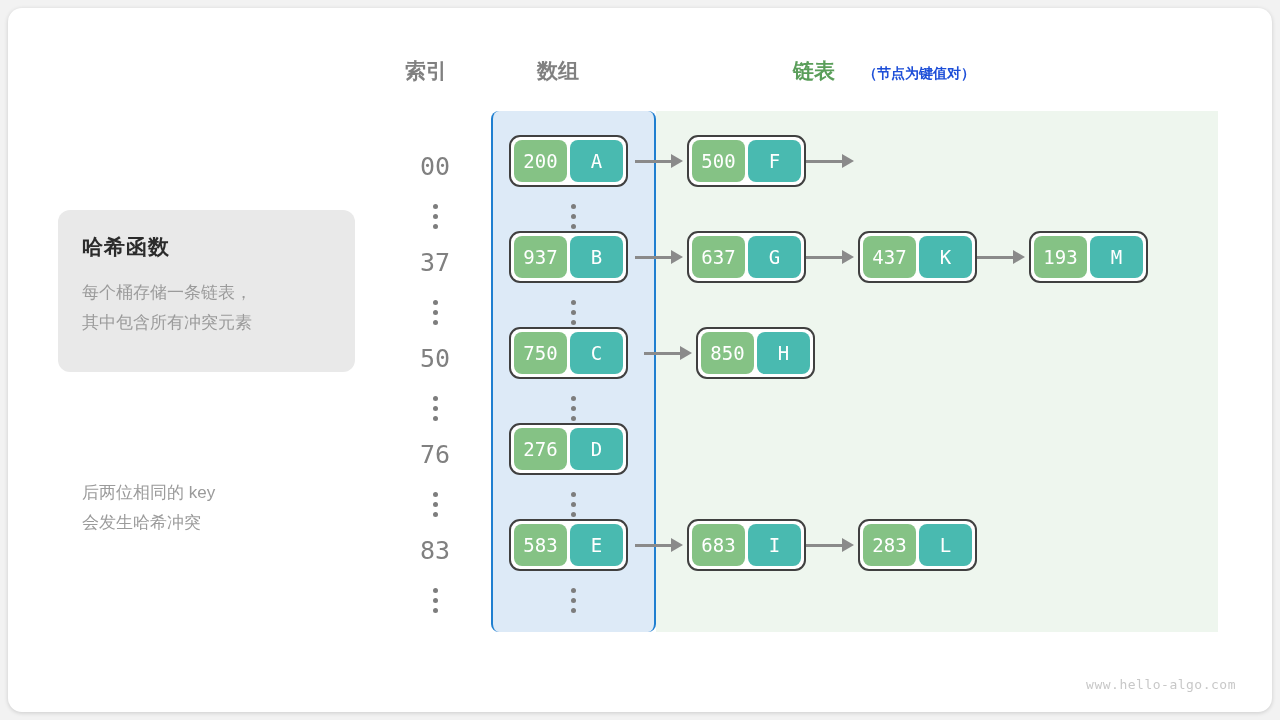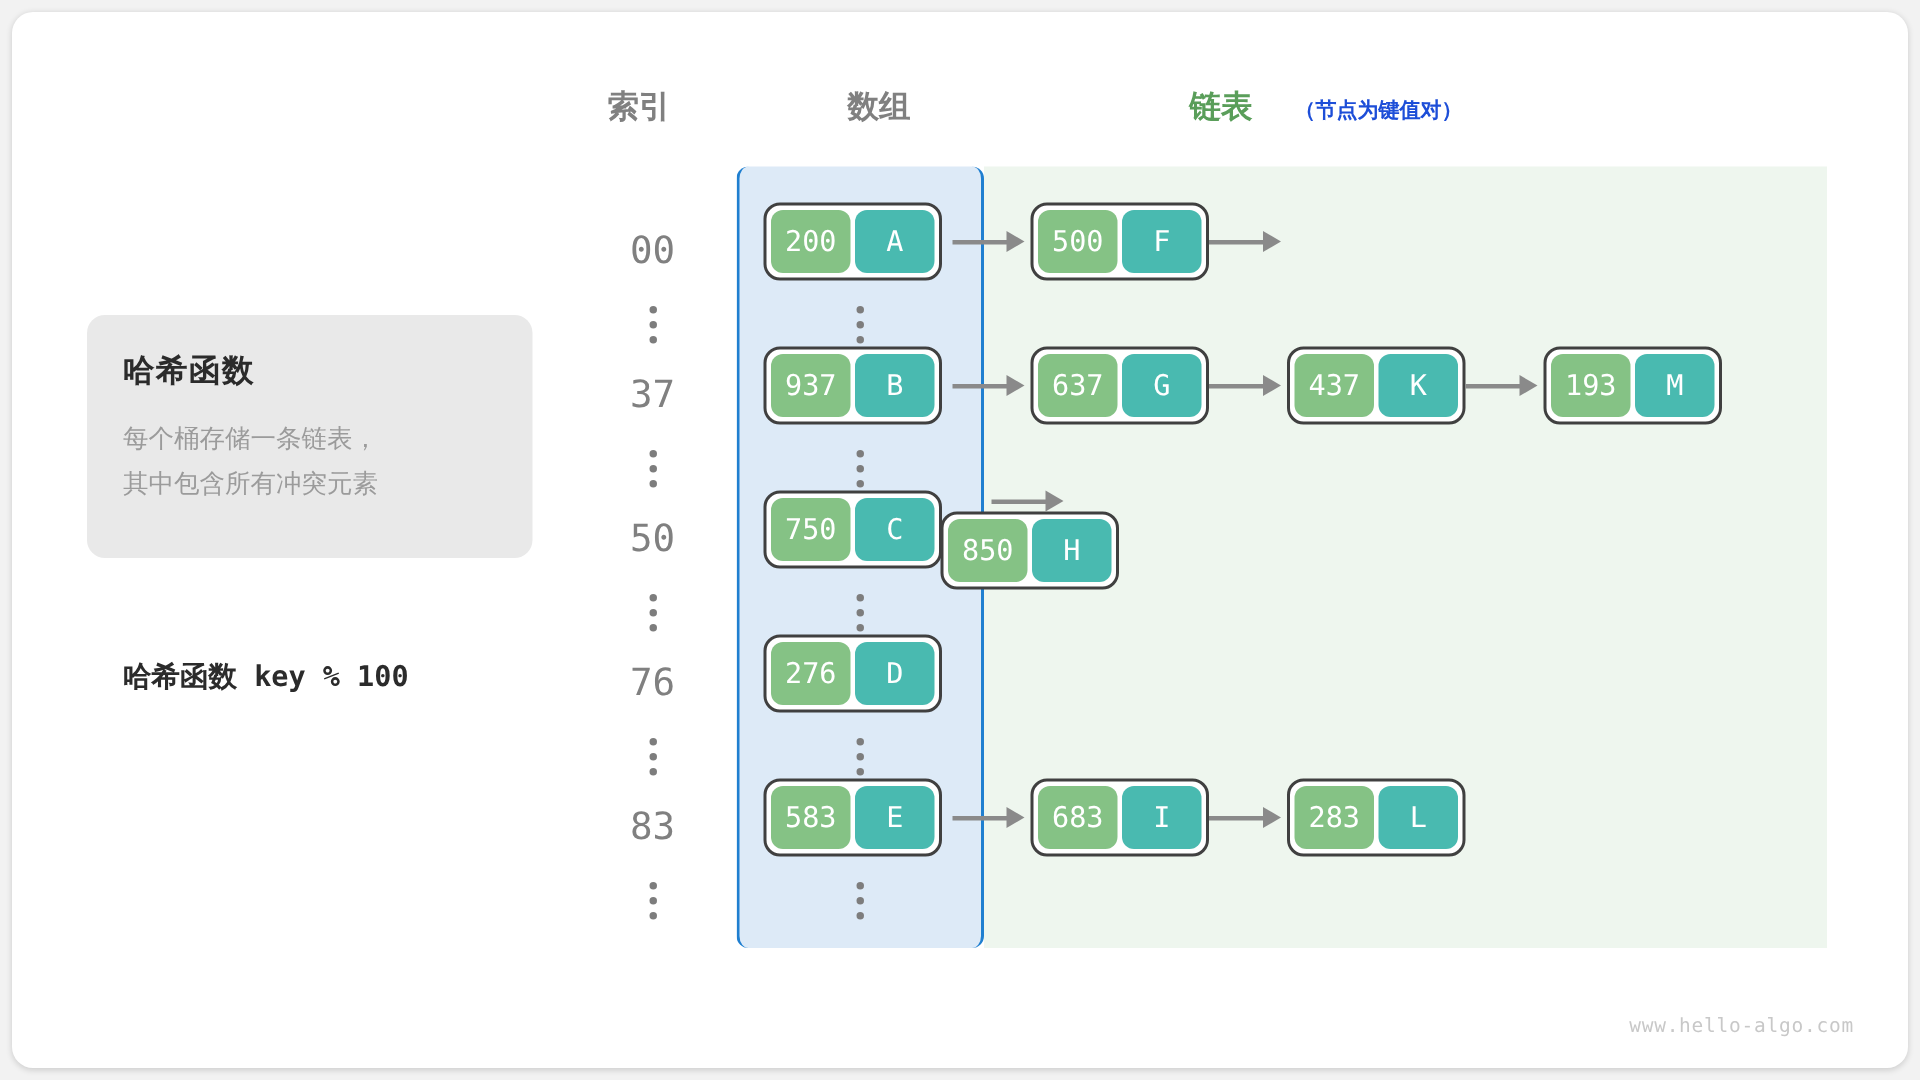--- a/index.html
+++ b/index.html
@@ -25,21 +25,21 @@
 
   
   .hdr {
     position: absolute;
     font-weight: bold;
     font-size: 21px;
     color: #808080;
     white-space: nowrap;
   }
   .hdr-index { left: 405px; top: 57px; }
-  .hdr-array { left: 565px; top: 57px; }
+  .hdr-array { left: 537px; top: 57px; }
   .hdr-list  { left: 793px; top: 57px; color: #5a9e5a; }
   .hdr-list .sub {
     color: #1d4ed8;
     font-weight: bold;
     font-size: 14px;
     margin-left: 28px;
   }
 
   
   .info-box {
@@ -183,21 +183,22 @@
 
   <div class="hdr hdr-index">索引</div>
   <div class="hdr hdr-array">数组</div>
   <div class="hdr hdr-list"><span>链表</span><span class="sub">（节点为键值对）</span></div>
 
   <div class="info-box"></div>
   <div class="info-title">哈希函数</div>
   <div class="info-body">每个桶存储一条链表，
 其中包含所有冲突元素</div>
 
-  <div class="hash-title">哈希函数 key % 100</div>
+  <div class="hash-body">后两位相同的 key
+会发生哈希冲突</div>
 
   <div class="array-region"></div>
   <div class="list-region"></div>
 
   <div id="rows-layer">
       <div class="idx" style="left: 405px; top: 152px;">00</div>
       <div class="chain" style="left: 509px; top: 135px;">
         <div class="node">
           <div class="cell key">200</div>
           <div class="cell val">A</div>
@@ -270,21 +271,21 @@
         <i></i>
         <i></i>
       </div>
       <div class="idx" style="left: 405px; top: 344px;">50</div>
       <div class="chain" style="left: 509px; top: 327px;">
         <div class="node">
           <div class="cell key">750</div>
           <div class="cell val">C</div>
         </div>
       </div>
-      <div class="chain" style="left: 627px; top: 327px; flex-direction: column;">
+      <div class="chain" style="left: 644px; top: 327px;">
         <div class="arrow">
           <div class="shaft"></div>
           <div class="head"></div>
         </div>
         <div class="node">
           <div class="cell key">850</div>
           <div class="cell val">H</div>
         </div>
       </div>
       <div class="dots" style="left: 430px; top: 396px;">

